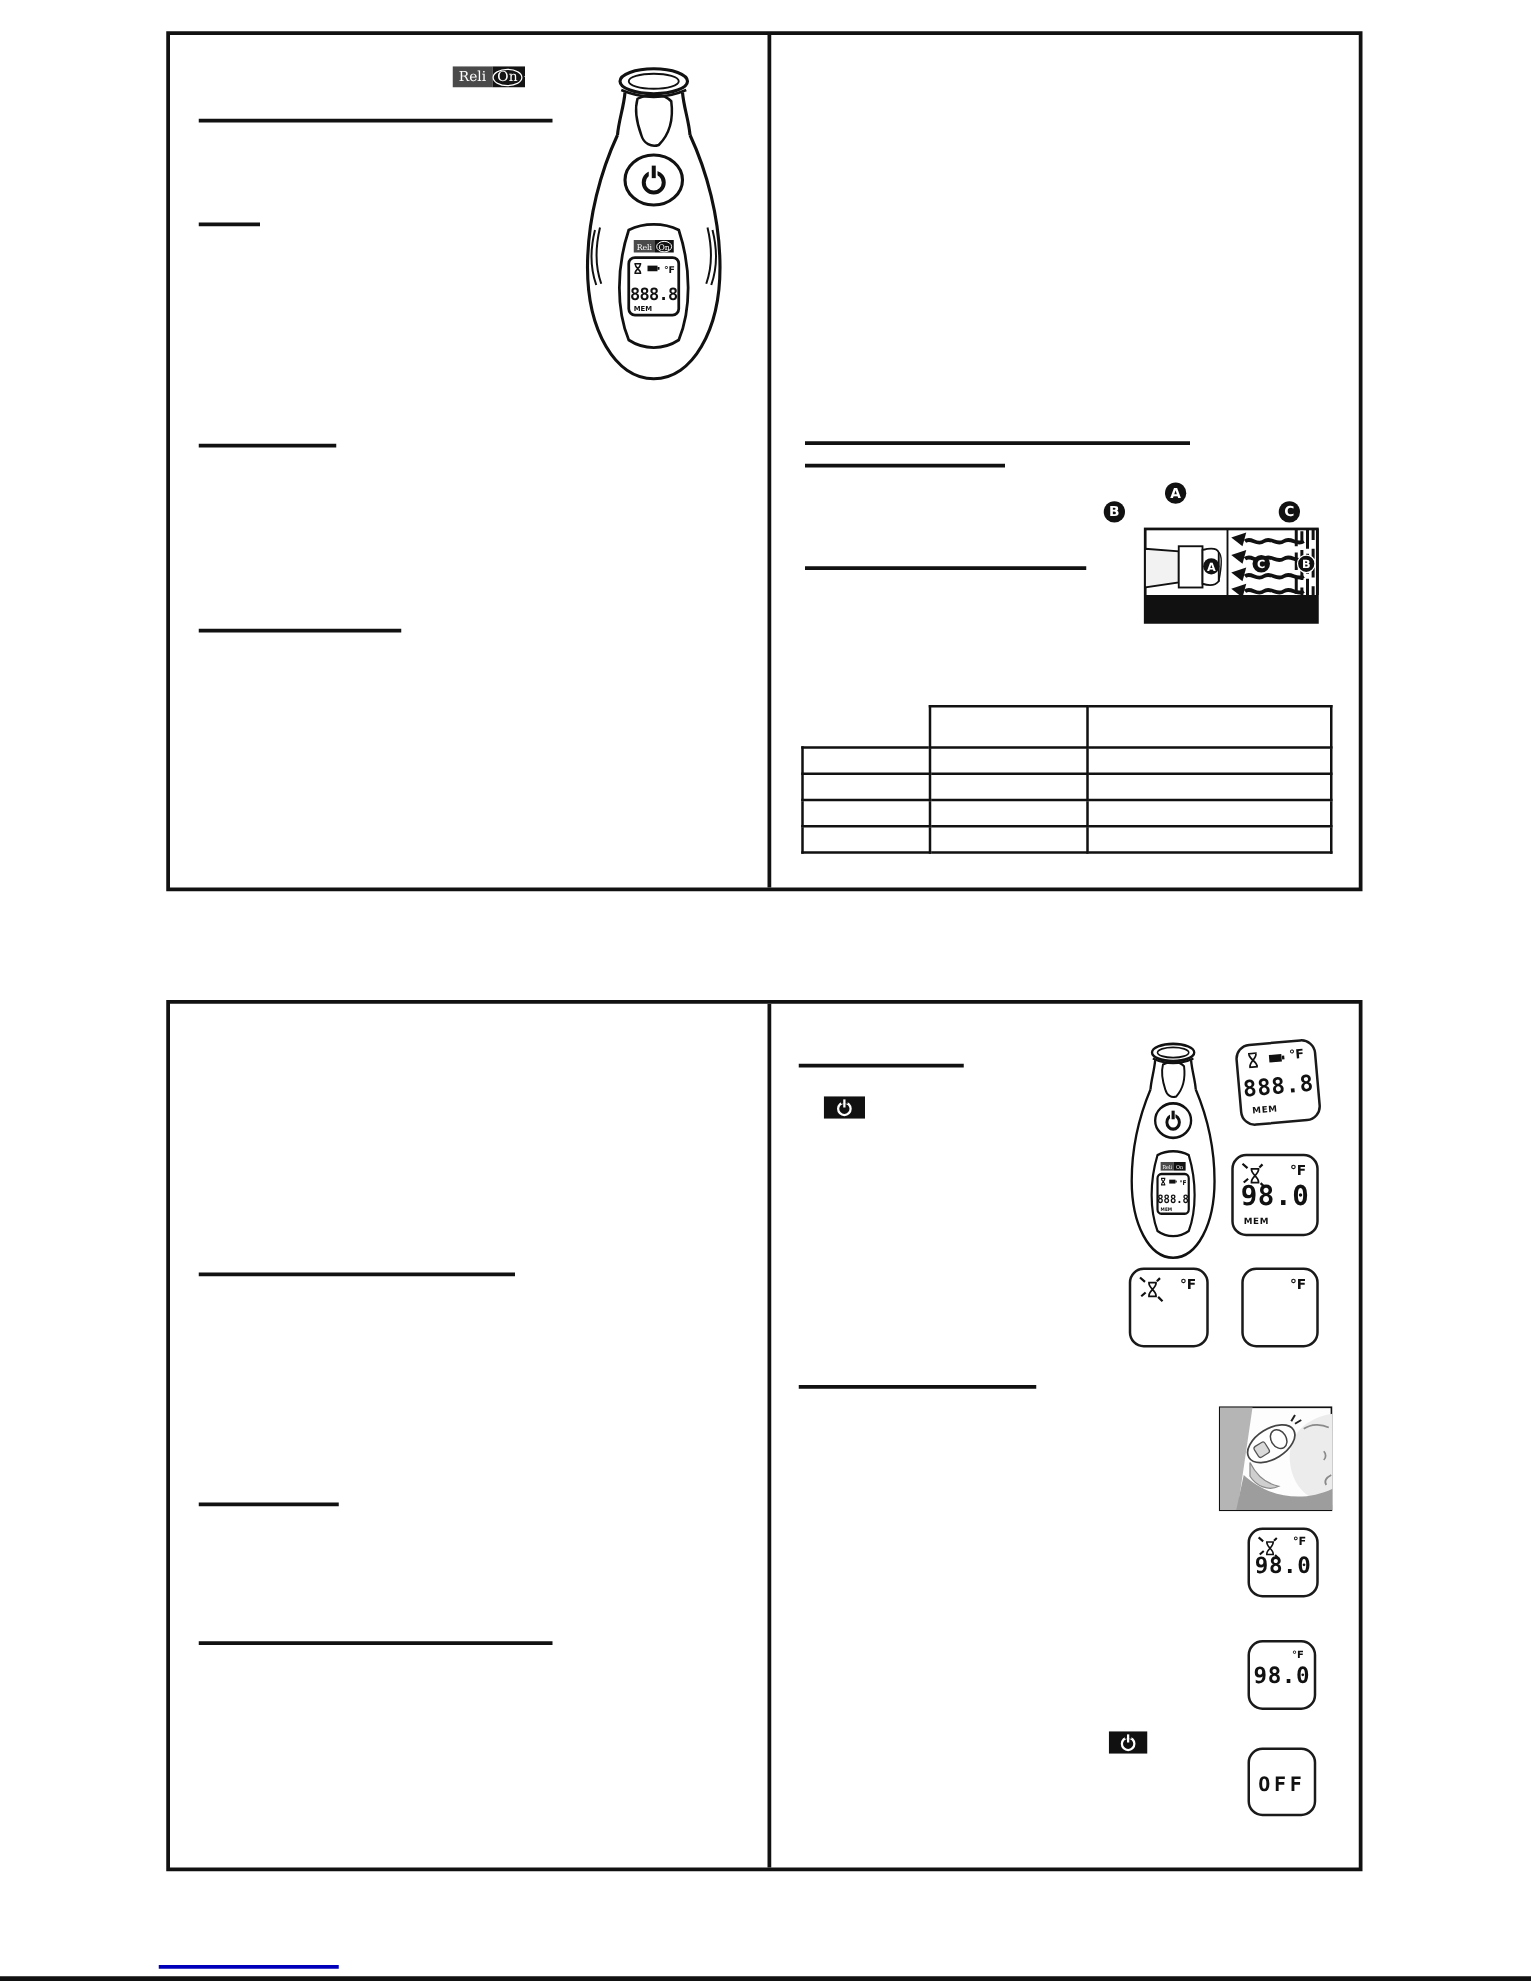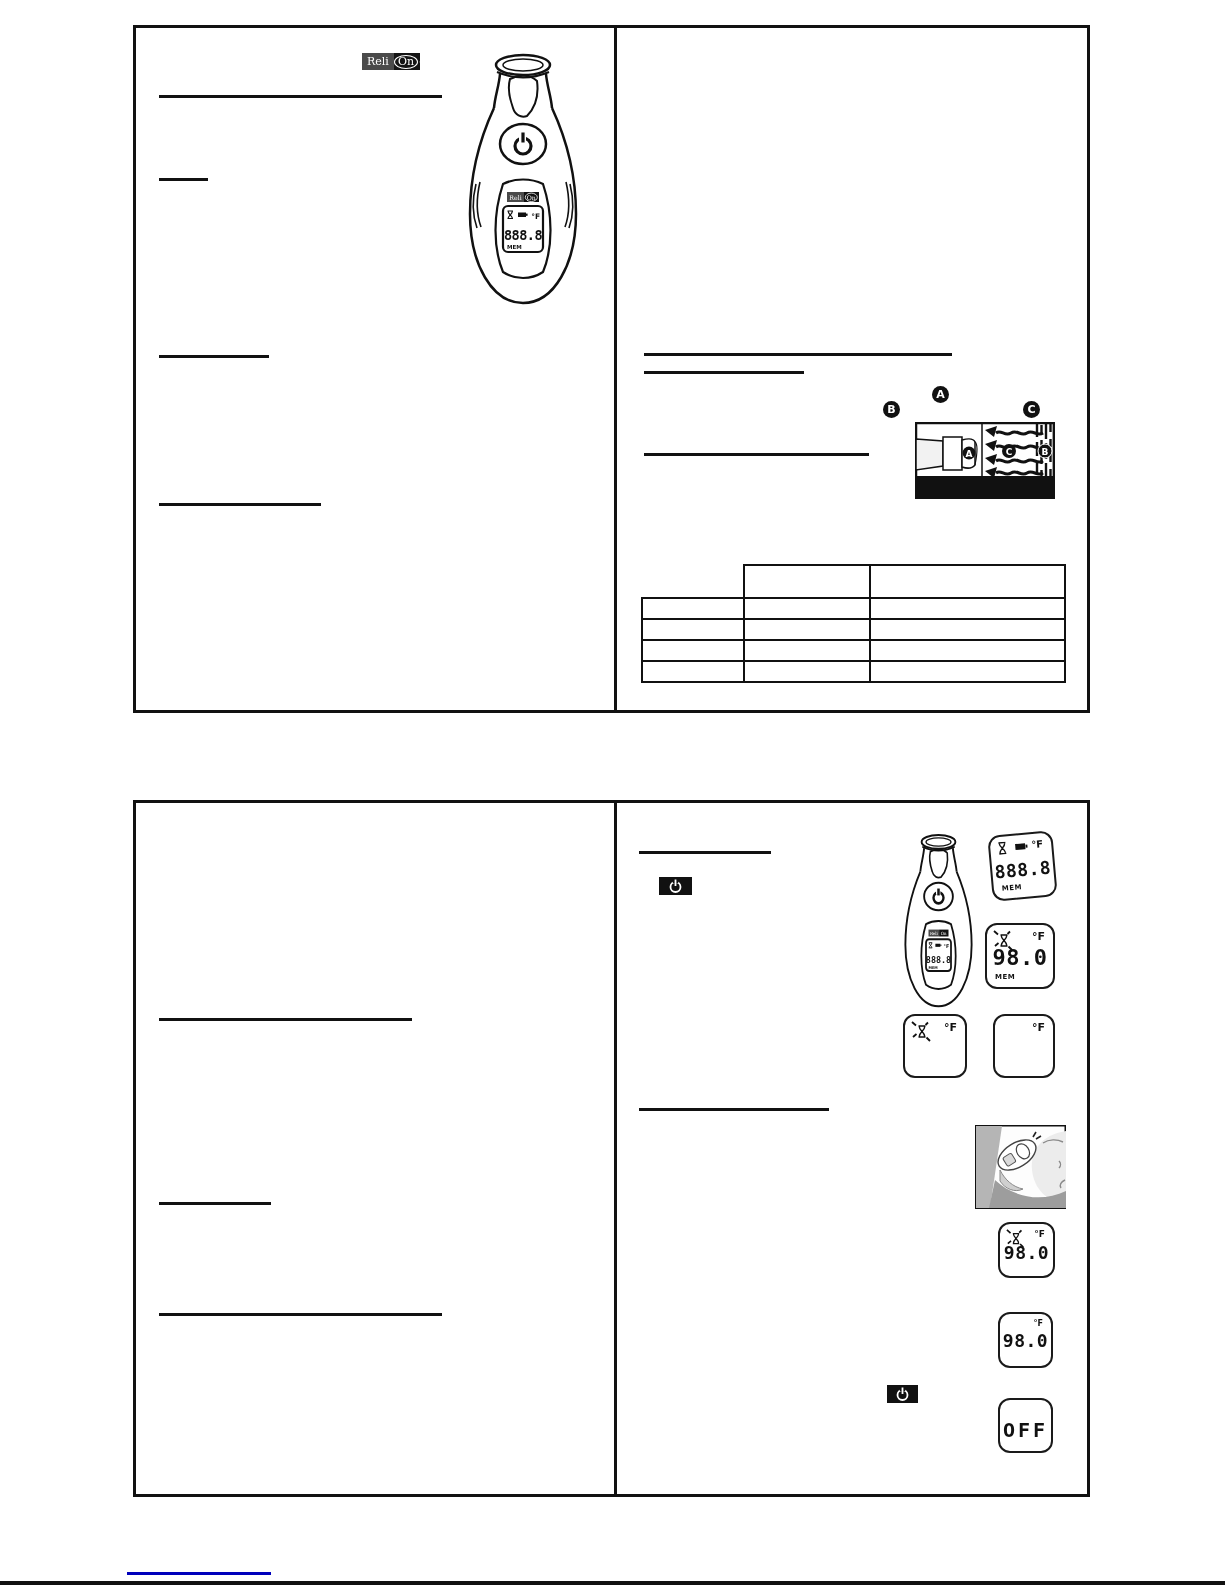--- a/index.html
+++ b/index.html
@@ -292,21 +292,21 @@
     </div>
 
     <svg class="keyicon" style="left:751px;top:582px;" width="31" height="18" viewBox="0 0 31 18">
       <rect width="31" height="18" fill="#111"></rect>
       <circle cx="15.5" cy="10" r="5" fill="none" stroke="#fff" stroke-width="1.8"></circle>
       <rect x="12.8" y="2.5" width="5.4" height="3.5" fill="#111"></rect>
       <rect x="14.6" y="2.5" width="1.8" height="6.5" fill="#fff"></rect>
     </svg>
 
     <div class="lcd" style="left:862px;top:595px;width:55px;height:55px;">
-      <span class="val" style="font-size:20px;top:35%;letter-spacing:3px;">OFF</span>
+      <span class="val" style="font-size:16px;top:35%;letter-spacing:3px;">OFF</span>
     </div>
   </div>
 
   <div class="abs" style="left:127px;top:1572px;width:144px;height:2.5px;background:#0000bb;"></div>
 
   <div class="abs" style="left:0;top:1581px;width:1225px;height:4px;background:#111;"></div>
 
 </div>
 
 </body></html>

